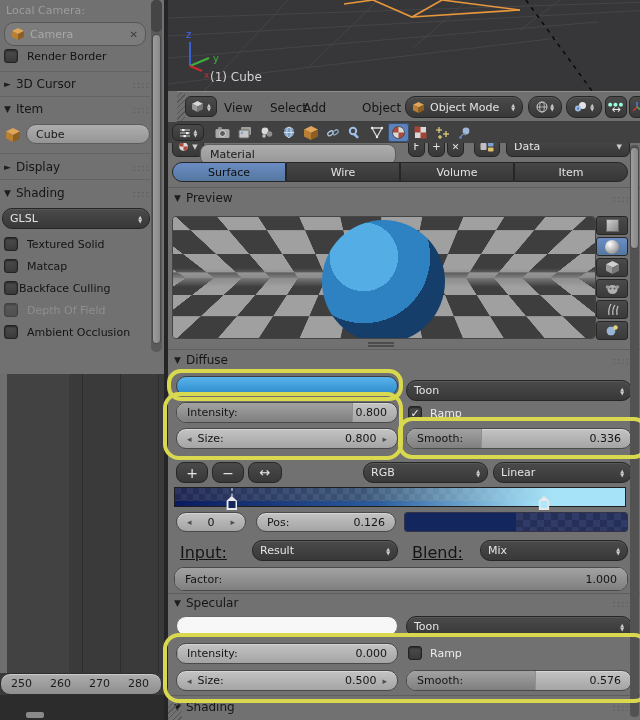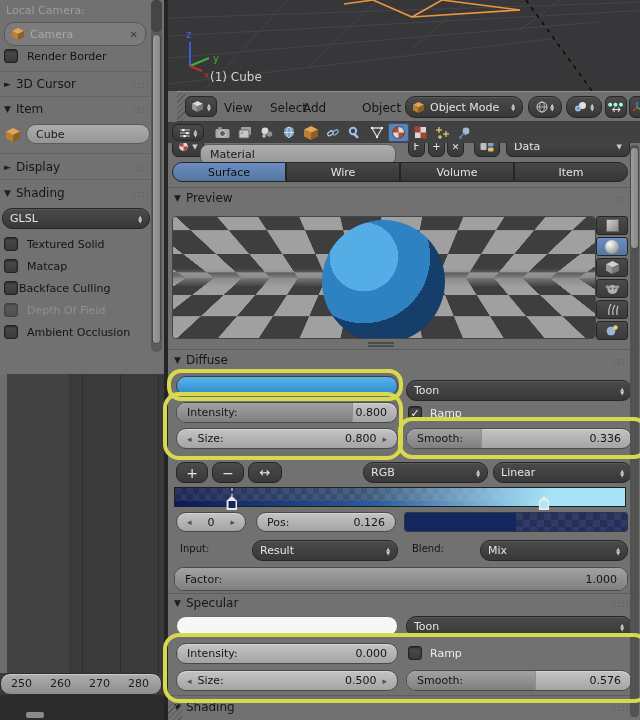--- a/index.html
+++ b/index.html
@@ -98,21 +98,21 @@
        linear-gradient(45deg,#3a3a44 25%,transparent 25%,transparent 75%,#3a3a44 75%),
        linear-gradient(45deg,#3a3a44 25%,#565664 25%,#565664 75%,#3a3a44 75%);
      background-position:0 0, 0 0, 6px 6px; background-size:100% 100%, 12px 12px, 12px 12px; }
   #ramp-low { position:absolute; left:0; right:0; bottom:0; height:5px;
      background:linear-gradient(90deg,#0a1a5c,#2c5d9d 45%,#a6e3f8 82%); }
   .stop { position:absolute; bottom:-4px; width:11px; height:14px; transform:translateX(-50%);
      clip-path:polygon(50% 0,100% 36%,100% 100%,0 100%,0 36%); background:#e9e9e9; z-index:2; }
   .stop .si { position:absolute; left:2px; right:2px; top:5px; bottom:2px; }
   .stopline { position:absolute; top:0; height:14px; border-left:1px dashed #efefef; transform:translateX(-50%); z-index:1; }
 
-  .dtext { position:absolute; font-size:10px; color:#141414; }
+  .dtext { position:absolute; font-size:16px; color:#141414;text-decoration:underline; }
   .white-text { color:#ececec; font-size:11px; }
 
   
   .sb-track { background:#5a5a5a; border-radius:5px; }
   .sb-thumb { background:linear-gradient(90deg,#9d9d9d,#888888); border-radius:4px; border:1px solid #4a4a4a; }
 
   svg { display:block; }
 </style>
 </head>
 <body>

